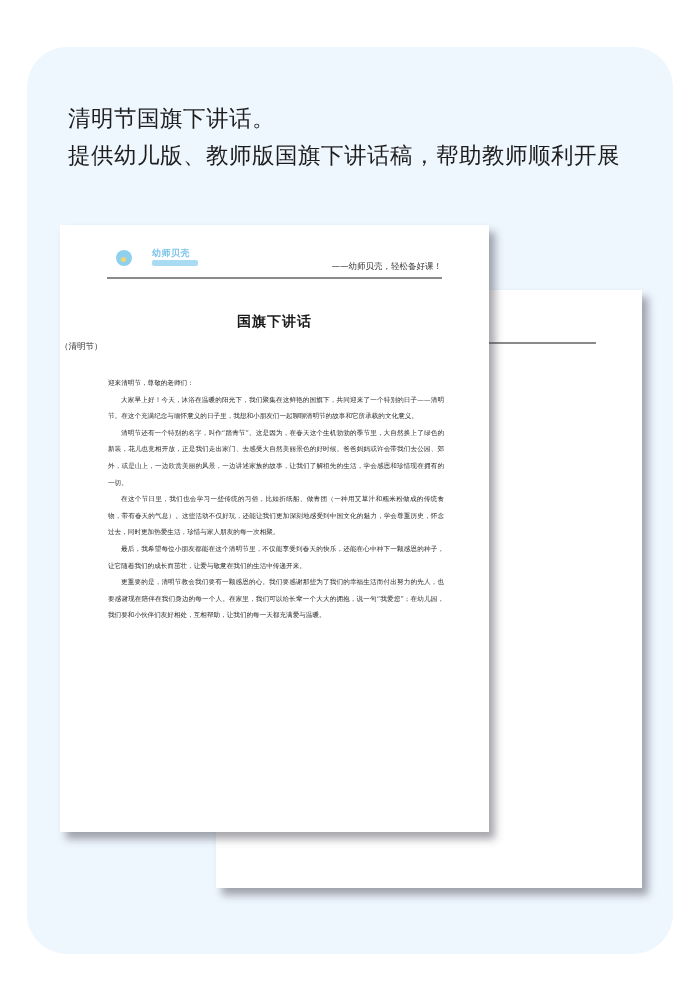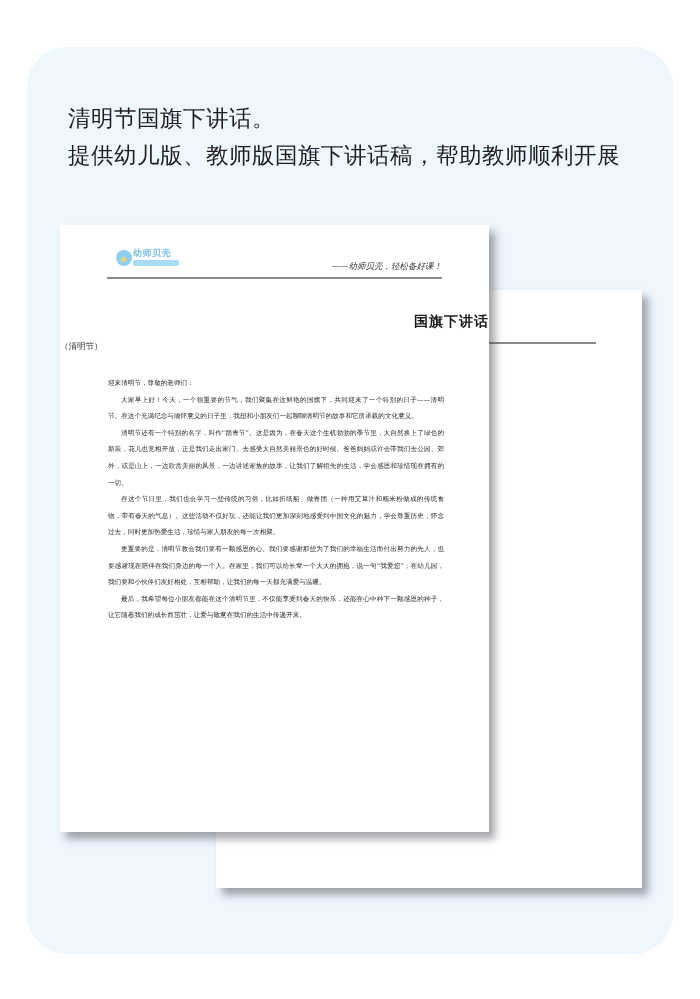--- a/index.html
+++ b/index.html
@@ -7,31 +7,31 @@
          font-family: "DejaVu Sans", "Liberation Sans", sans-serif; }
   .card { position: absolute; left: 27px; top: 47px; width: 646px; height: 907px;
           background: #eef6fe; border-radius: 40px; }
   .headline { position: absolute; left: 68px; top: 100px; width: 570px;
               font-size: 22.5px; line-height: 37px; color: #1d1d1d; letter-spacing: 0.5px; }
   .page { position: absolute; background: #ffffff; overflow: hidden;
           box-shadow: 6px 7px 8px rgba(60,60,70,0.45); }
   .page.back { left: 216px; top: 290px; width: 426px; height: 598px; }
   .page.front { left: 60px; top: 225px; width: 429px; height: 607px; }
   .rule { position: absolute; height: 2px; background: #8a8a8a; }
-  .slogan { position: absolute; font-size: 8.5px; color: #333; white-space: nowrap; font-style: italic; }
-  .logo { position: absolute; display: flex; align-items: center; gap: 1px; }
+  .slogan { position: absolute; font-size: 8.5px; color: #333; white-space: nowrap; }
+  .logo { position: absolute; display: flex; align-items: center; gap: 20px; }
   .logo-mark { width: 16px; height: 16px; border-radius: 50%; background: #8fd0ee;
                position: relative; }
   .logo-mark::after { content: ""; position: absolute; left: 5px; top: 7px; width: 5px; height: 5px;
                       border-radius: 50%; background: #f3d56b; }
   .logo-text { display: flex; flex-direction: column; line-height: 1; }
   .logo-name { font-size: 9px; color: #7cc3ea; font-weight: bold; letter-spacing: 0.5px; }
   .logo-sub { margin-top: 2px; height: 6px; width: 46px; background: #a9dbf3; border-radius: 2px; }
 
-  .doc-title { position: absolute; left: 0; right: 0; top: 88px; text-align: right;
+  .doc-title { position: absolute; left: 0; right: 0; top: 88px; text-align: center;
                font-size: 14px; font-weight: bold; color: #1a1a1a; letter-spacing: 1px; }
   .doc-subtitle { position: absolute; left: 0; right: 0; top: 116px; text-align: left;
                   font-size: 8.5px; color: #333; }
   .body-text { position: absolute; left: 48px; width: 336px; top: 150px;
                font-size: 6.6px; line-height: 16.6px; color: #2a2a2a; text-align: justify; }
   .body-text p { margin: 0; }
   .body-text p.indent { text-indent: 13px; }
 
   .back-lines { position: absolute; left: 0; top: 150px; width: 152px;
                 font-size: 6.6px; line-height: 16.6px; color: #2a2a2a; }
@@ -89,19 +89,19 @@
     </span>
   </div>
   <div class="slogan" style="right:47px; top:36px;">——幼师贝壳，轻松备好课！</div>
   <div class="rule" style="left:47px; right:47px; top:52px;"></div>
 
   <div class="doc-title">国旗下讲话</div>
   <div class="doc-subtitle">（清明节）</div>
 
   <div class="body-text">
     <p>迎来清明节，尊敬的老师们：</p>
-    <p class="indent">大家早上好！今天，一个很重要的节气，我们聚集在这鲜艳的国旗下，共同迎来了一个特别的日子——清明节。在这个充满纪念与缅怀意义的日子里，我想和小朋友们一起聊聊清明节的故事和它所承载的文化意义。</p>
+    <p class="indent">大家早上好！今天，沐浴在温暖的阳光下，我们聚集在这鲜艳的国旗下，共同迎来了一个特别的日子——清明节。在这个充满纪念与缅怀意义的日子里，我想和小朋友们一起聊聊清明节的故事和它所承载的文化意义。</p>
     <p class="indent">清明节还有一个特别的名字，叫作“踏青节”。这是因为，在春天这个生机勃勃的季节里，大自然换上了绿色的新装，花儿也竞相开放，正是我们走出家门、去感受大自然美丽景色的好时候。爸爸妈妈或许会带我们去公园、郊外，或是山上，一边欣赏美丽的风景，一边讲述家族的故事，让我们了解祖先的生活，学会感恩和珍惜现在拥有的一切。</p>
     <p class="indent">在这个节日里，我们也会学习一些传统的习俗，比如折纸船、做青团（一种用艾草汁和糯米粉做成的传统食物，带有春天的气息）。这些活动不仅好玩，还能让我们更加深刻地感受到中国文化的魅力，学会尊重历史，怀念过去，同时更加热爱生活，珍惜与家人朋友的每一次相聚。</p>
+    <p class="indent">最后，我希望每位小朋友都能在这个清明节里，不仅能享受到春天的快乐，还能在心中种下一颗感恩的种子，让它随着我们的成长而茁壮，让爱与敬意在我们的生活中传递开来。</p>
     <p class="indent">更重要的是，清明节教会我们要有一颗感恩的心。我们要感谢那些为了我们的幸福生活而付出努力的先人，也要感谢现在陪伴在我们身边的每一个人。在家里，我们可以给长辈一个大大的拥抱，说一句“我爱您”；在幼儿园，我们要和小伙伴们友好相处，互相帮助，让我们的每一天都充满爱与温暖。</p>
-    <p class="indent">最后，我希望每位小朋友都能在这个清明节里，不仅能享受到春天的快乐，还能在心中种下一颗感恩的种子，让它随着我们的成长而茁壮，让爱与敬意在我们的生活中传递开来。</p>
   </div>
 </div>
 
 </body></html>

